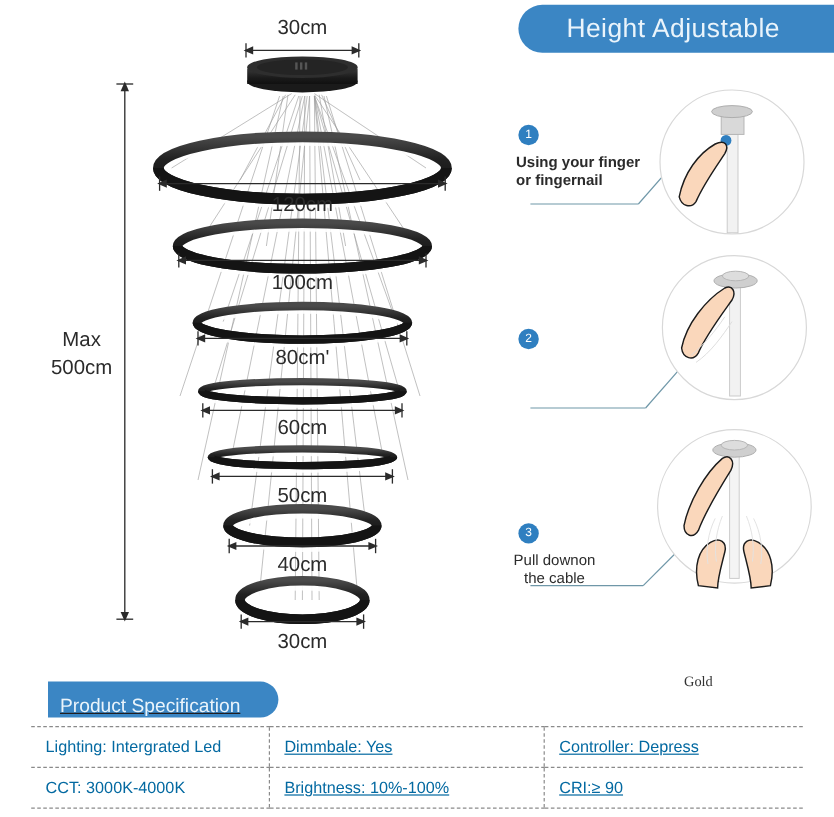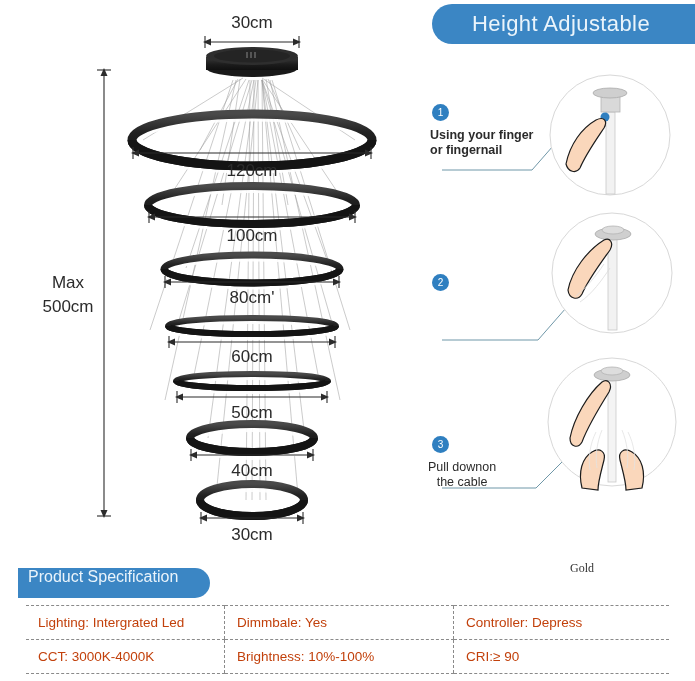--- a/index.html
+++ b/index.html
@@ -55,39 +55,39 @@
   
   .gold-wrap{position:absolute;left:536px;top:512px;width:92px;text-align:center;font-family:Liberation Serif, serif;}
   .gold-circle{
     width:42px;height:42px;border-radius:50%;margin:0 auto;
     background:linear-gradient(100deg,#a9803c 0%,#c9a košice 0%,#caa359 18%,#f3e2b0 42%,#d9b468 58%,#b4873e 82%,#9c7433 100%);
   }
   .gold-label{font-size:12px;margin-top:7px;color:#333;}
 
   
   .spec-banner{
-    position:absolute;left:18px;top:568px;width:192px;height:30px;
+    position:absolute;left:40px;top:568px;width:192px;height:30px;
     background:#3b86c4;
     border-top-right-radius:16px;border-bottom-right-radius:16px;
-    display:flex;align-items:flex-start;
+    display:flex;align-items:flex-end;text-decoration:underline;
   }
   .spec-banner .title{color:#eaf4fb;font-size:16px;padding-left:10px;white-space:nowrap;}
 
   .spec-table{
     position:absolute;left:26px;top:605px;width:643px;
     border-collapse:collapse;
   }
   .spec-table td{
-    font-size:13.5px;color:#c2410c;
+    font-size:13.5px;color:#0369a1;
     padding:9px 0 9px 12px;
     border-top:1px dashed #8a8a8a;
     border-bottom:1px dashed #8a8a8a;
     white-space:nowrap;
   }
-  .spec-table td.sep{border-left:1px dashed #8a8a8a;}
+  .spec-table td.sep{border-left:1px dashed #8a8a8a;text-decoration:underline;}
   .col-a{width:186px;}
   .col-b{width:216px;}
 </style>
 </head>
 <body>
 
 <div class="root">
 
   <div class="header-banner">
     <span class="title">Height Adjustable</span>

